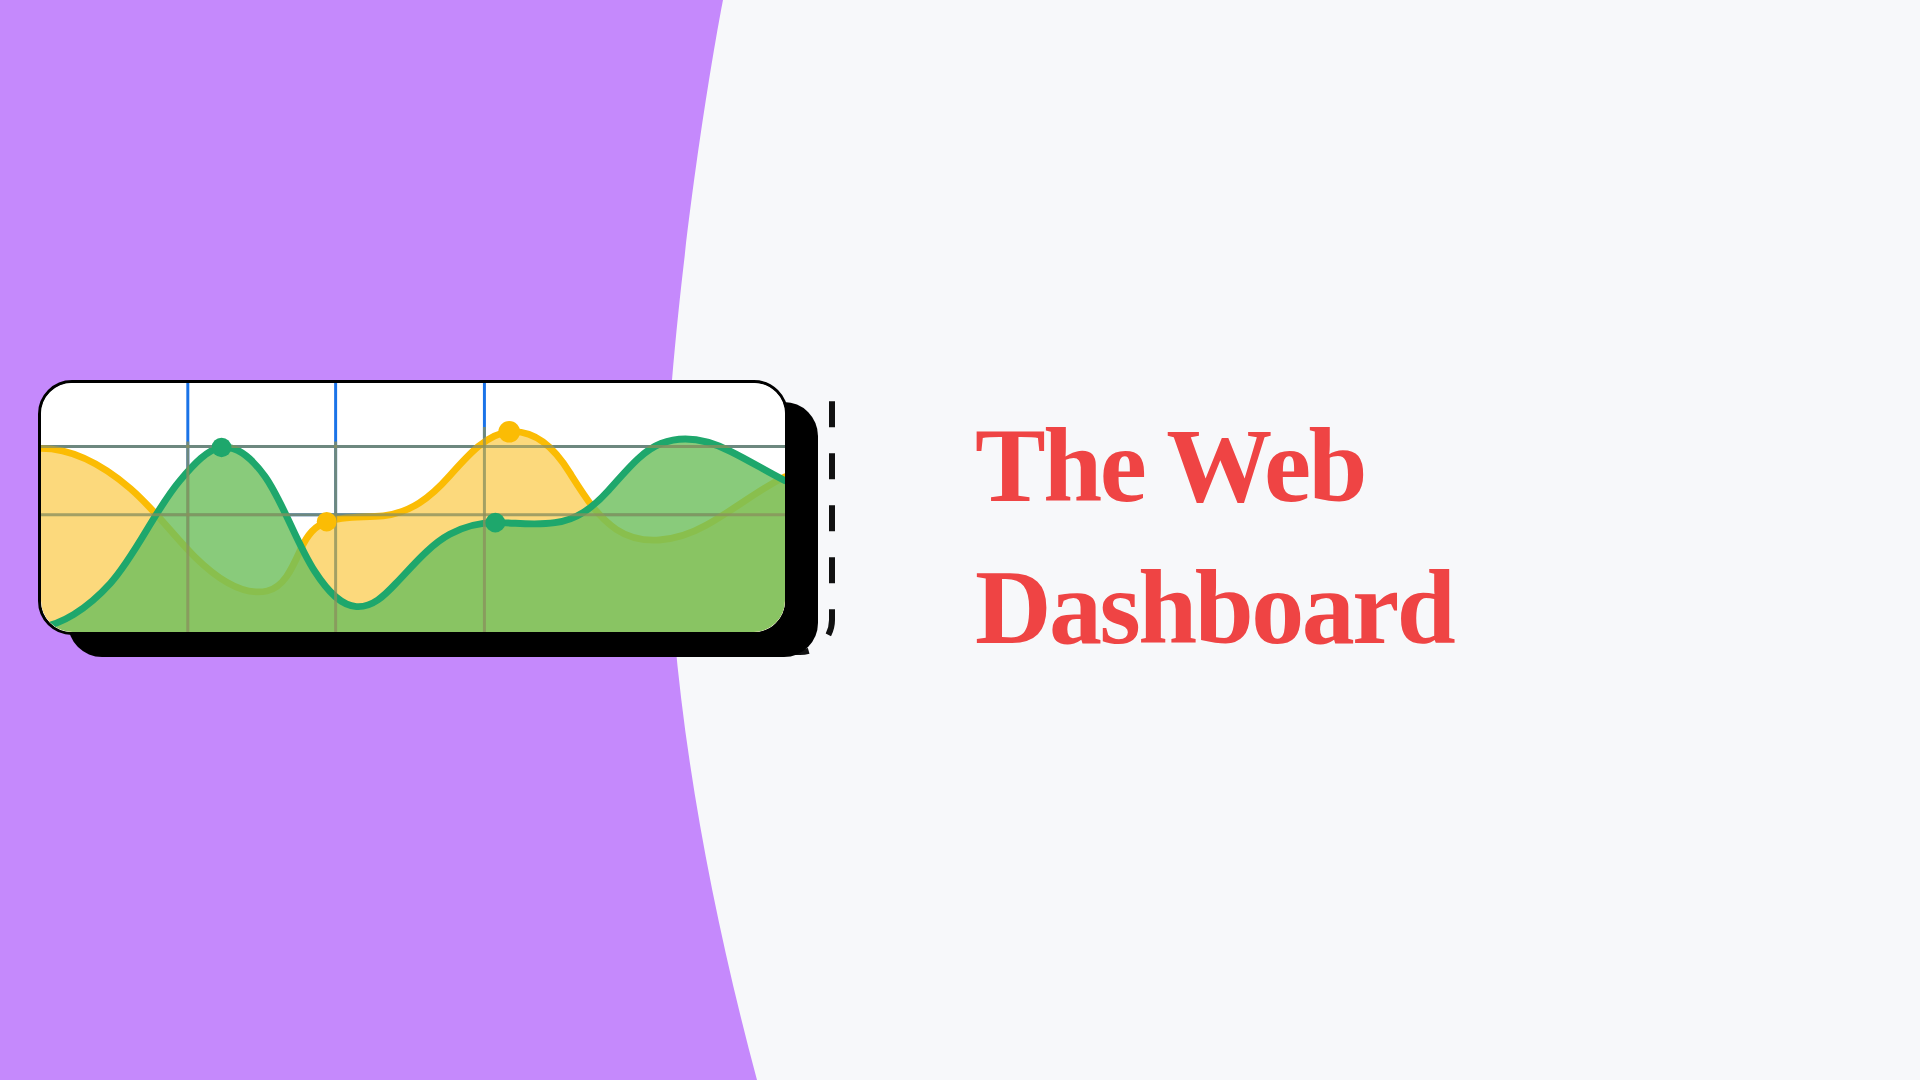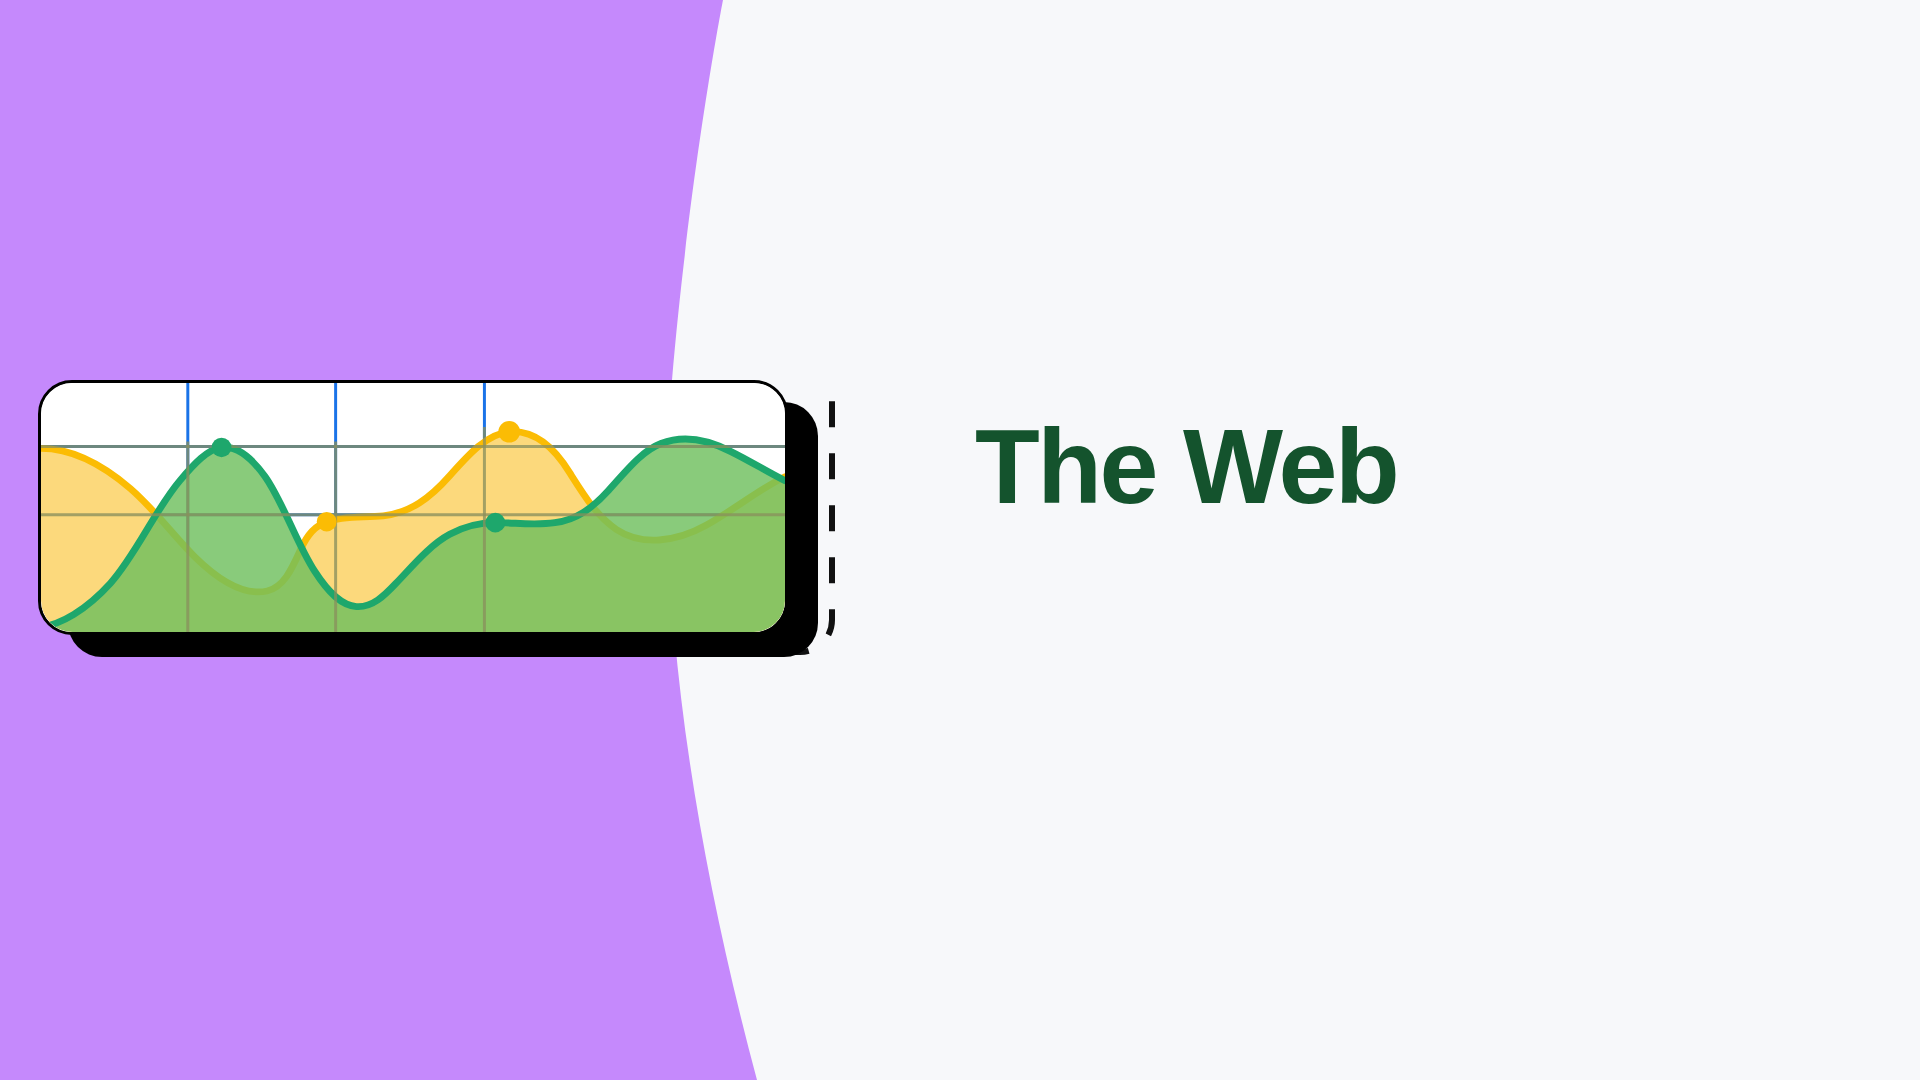--- a/index.html
+++ b/index.html
@@ -86,26 +86,26 @@
   
   .headline {
     position: absolute;
     left: 975px;
     top: 395px;
     width: 760px;
     z-index: 5;
   }
   .headline .line {
     display: block;
-    font-family: Liberation Sans, sans-serif;
+    font-family: Liberation Serif, serif;
     font-weight: 700;
     font-size: 106px;
     line-height: 1.34;
     letter-spacing: -2.5px;
-    color: #14532d;
+    color: #ef4444;
     white-space: nowrap;
   }
 </style>
 </head>
 <body>
 
 <div id="stage">
 
   <svg class="bg-purple" viewBox="0 0 1000 1080" preserveAspectRatio="none">
     <path id="blobPath" d="M 0,0 L 723,0 C 723,0 690,170 672,380 C 655,585 690,830 757,1080 L 0,1080 Z" fill="#C589FC"></path>
@@ -180,15 +180,16 @@
             <circle cx="288" cy="142" r="10" fill="#FBBC04"></circle>
             <circle cx="472" cy="50" r="11" fill="#FBBC04"></circle>
           </g>
         </g>
       </svg>
     </div>
   </div>
 
   <div class="headline">
     <span class="line">The Web</span>
+    <span class="line">Dashboard</span>
   </div>
 
 </div>
 
 </body></html>

